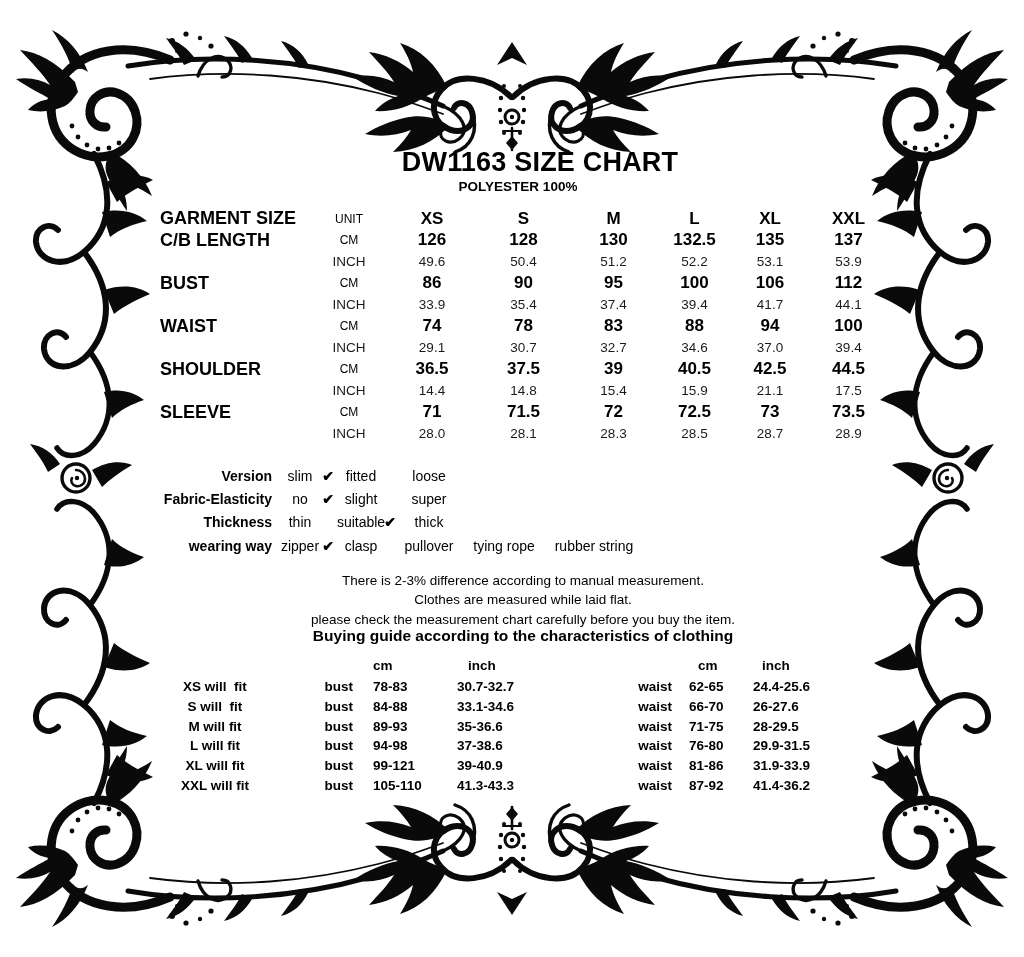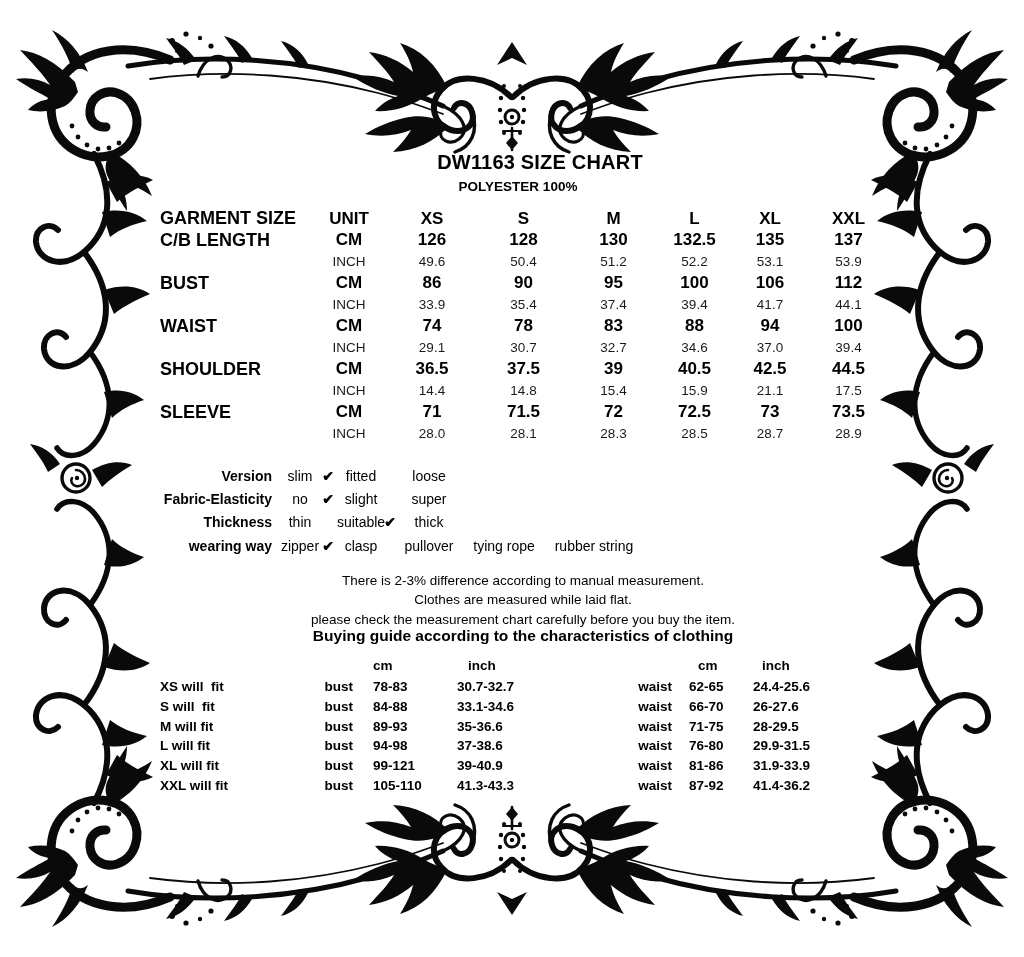--- a/index.html
+++ b/index.html
@@ -1,28 +1,28 @@
 <!DOCTYPE html>
 <html><head>
 <meta charset="utf-8">
 <style>
   html,body{margin:0;padding:0;width:1024px;height:957px;overflow:hidden;background:#ffffff;}
   body{font-family:"Liberation Sans", sans-serif;color:#000;position:relative;}
   .frame{position:absolute;left:0;top:0;z-index:0;pointer-events:none;}
   .blk{position:absolute;z-index:1;}
 
   
-  #title{top:150px;left:56px;width:968px;text-align:center;font-size:20px;font-weight:bold;line-height:24px;letter-spacing:.2px;}
+  #title{top:150px;left:56px;width:968px;text-align:center;font-size:27px;font-weight:bold;line-height:24px;letter-spacing:.2px;}
   #subtitle{top:178px;left:0;width:1036px;text-align:center;font-size:13.5px;font-weight:bold;line-height:18px;}
 
   
   #size-table{top:208px;left:160px;}
   .sz-row{display:flex;height:21.5px;align-items:center;}
   .sz-label{width:150px;font-weight:bold;font-size:18px;white-space:nowrap;}
-  .sz-unit{width:78px;text-align:center;font-weight:bold;font-size:17px;}
+  .sz-unit{width:78px;text-align:center;font-weight:normal;font-size:12px;}
   .sz-c{text-align:center;font-weight:bold;font-size:17px;}
   .sz-c0{width:88px}.sz-c1{width:95px}.sz-c2{width:85px}.sz-c3{width:77px}.sz-c4{width:74px}.sz-c5{width:83px}
   .sz-inch .sz-unit,.sz-inch .sz-c{font-weight:normal;font-size:13.5px;color:#1a1a1a;}
 
   
   #attributes{top:464px;left:160px;}
   .at-row{display:flex;height:23.4px;align-items:center;font-size:14px;}
   .at-label{width:112px;text-align:right;font-weight:bold;white-space:nowrap;}
   .at-opt{display:flex;justify-content:center;align-items:center;}
   .at-opt span{white-space:nowrap;margin-left:8px;}
@@ -32,21 +32,21 @@
 
   
   #notes{top:571px;left:0;width:1046px;text-align:center;}
   #notes div{font-size:13.5px;line-height:19.3px;}
   #guide-heading{top:626px;left:0;width:1046px;text-align:center;font-size:15.5px;font-weight:bold;line-height:20px;}
 
   
   #guide-table{top:655px;left:160px;font-size:13.5px;font-weight:bold;}
   .g-row{display:flex;height:19.7px;align-items:center;}
   .g-head{height:20px;margin-bottom:2px;}
-  .g-size{width:110px;text-align:left;white-space:pre;}
+  .g-size{width:110px;text-align:center;white-space:pre;}
   .g-bust{width:85px;text-align:right;padding-right:2px;box-sizing:border-box;}
   .g-bcm{width:84px;padding-left:18px;box-sizing:border-box;}
   .g-binch{width:120px;padding-left:18px;box-sizing:border-box;}
   .g-waist{width:113px;text-align:right;}
   .g-wcm{width:80px;padding-left:17px;box-sizing:border-box;}
   .g-winch{width:110px;padding-left:1px;box-sizing:border-box;}
   .g-head .g-binch{padding-left:29px;}
   .g-head .g-wcm{padding-left:26px;}
   .g-head .g-winch{padding-left:10px;}
 </style>

